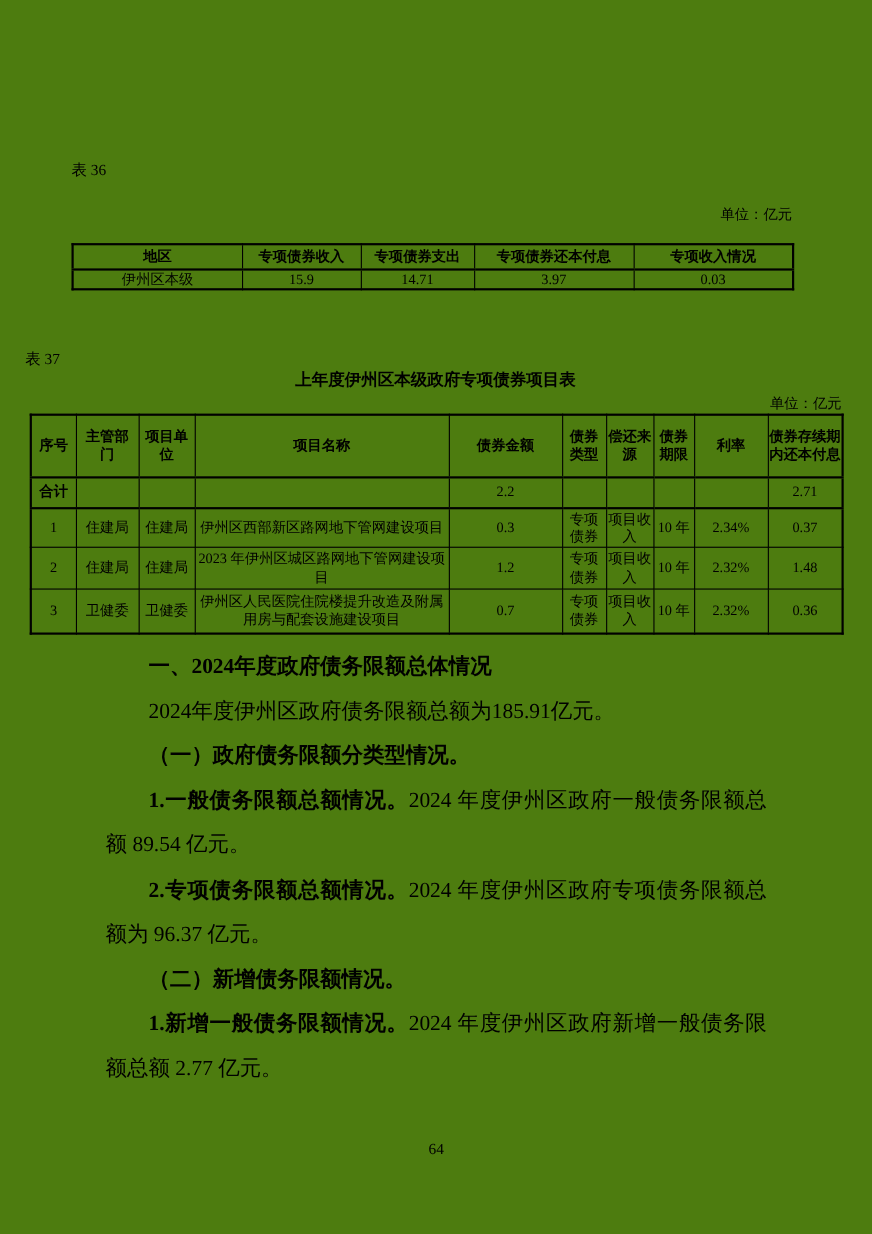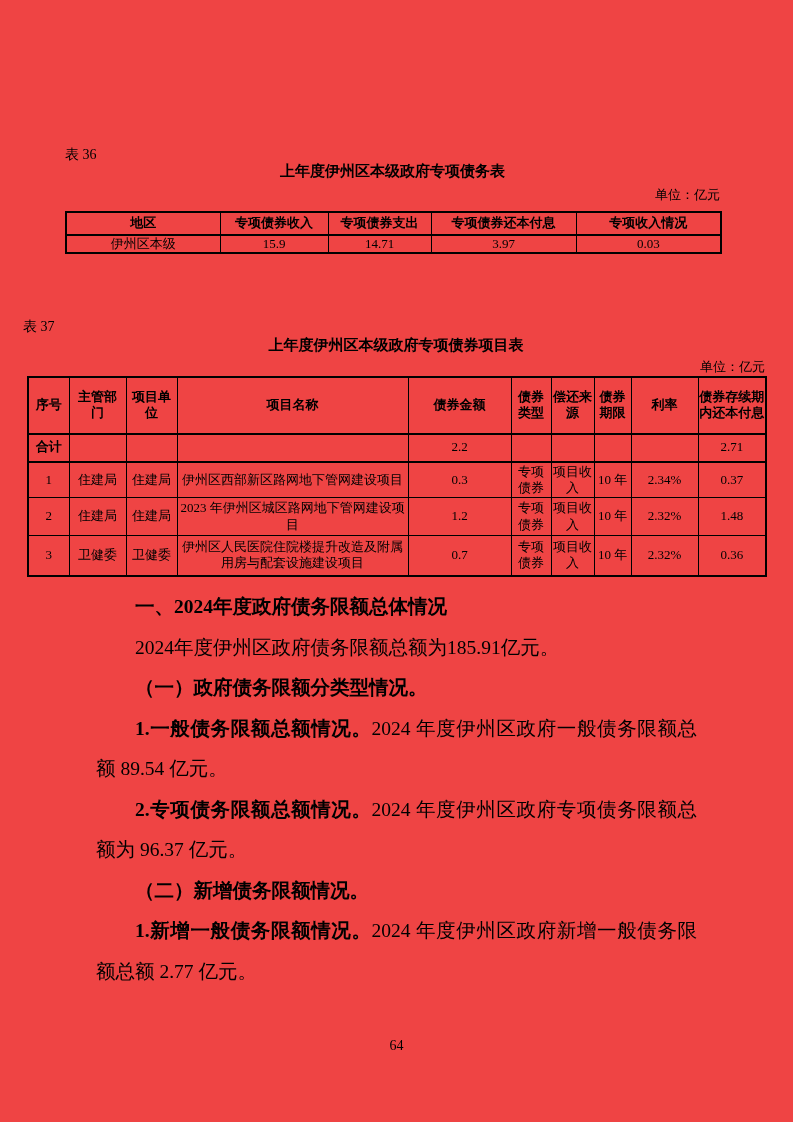--- a/index.html
+++ b/index.html
@@ -1,18 +1,18 @@
 <!DOCTYPE html>
 <html><head>
 <meta charset="utf-8">
 <style>
   * { margin:0; padding:0; box-sizing:border-box; }
   html,body { background:#ffffff; }
   .page {
-    position:relative; width:793px; height:1122px; background:#ef4444;
+    position:relative; width:793px; height:1122px; background:#4d7c0f;
     font-family:"Liberation Serif","DejaVu Serif",serif; color:#000;
     overflow:hidden;
   }
   .tbl-label { position:absolute; font-size:14px; }
   .tbl-title { position:absolute; text-align:center; font-size:15px; font-weight:bold;
                font-family:"Liberation Sans","DejaVu Sans",sans-serif; }
   .tbl-unit  { position:absolute; font-size:13px; }
   table { border-collapse:collapse; table-layout:fixed; position:absolute; }
   td, th { border:1px solid #000; text-align:center; vertical-align:middle;
            font-size:13px; line-height:1.25; padding:0 2px; overflow:hidden; }
@@ -36,24 +36,23 @@
   .bold { font-weight:bold; }
   .page-num { position:absolute; left:0; top:1038px; width:793px; text-align:center;
               font-size:14px; }
 </style>
 </head>
 <body>
 
 <div class="page">
 
   <div class="tbl-label" style="left:65px; top:146px;">表 36</div>
-  <div class="tbl-title" style="left:65px; top:162px; width:655px;">上年度伊州区本级政府专项债务表</div>
   <div class="tbl-unit" style="right:73px; top:186px;">单位：亿元</div>
 
-  <table style="left:65px; top:211px; width:655px;">
+  <table style="left:65px; top:221px; width:655px;">
     <colgroup>
       <col style="width:154px">
         <col style="width:108px">
         <col style="width:103px">
       <col style="width:145px">
         <col style="width:145px">
     </colgroup>
     <tbody>
         <tr class="hdr-sep" style="height:23px;">
       <th>地区</th>

